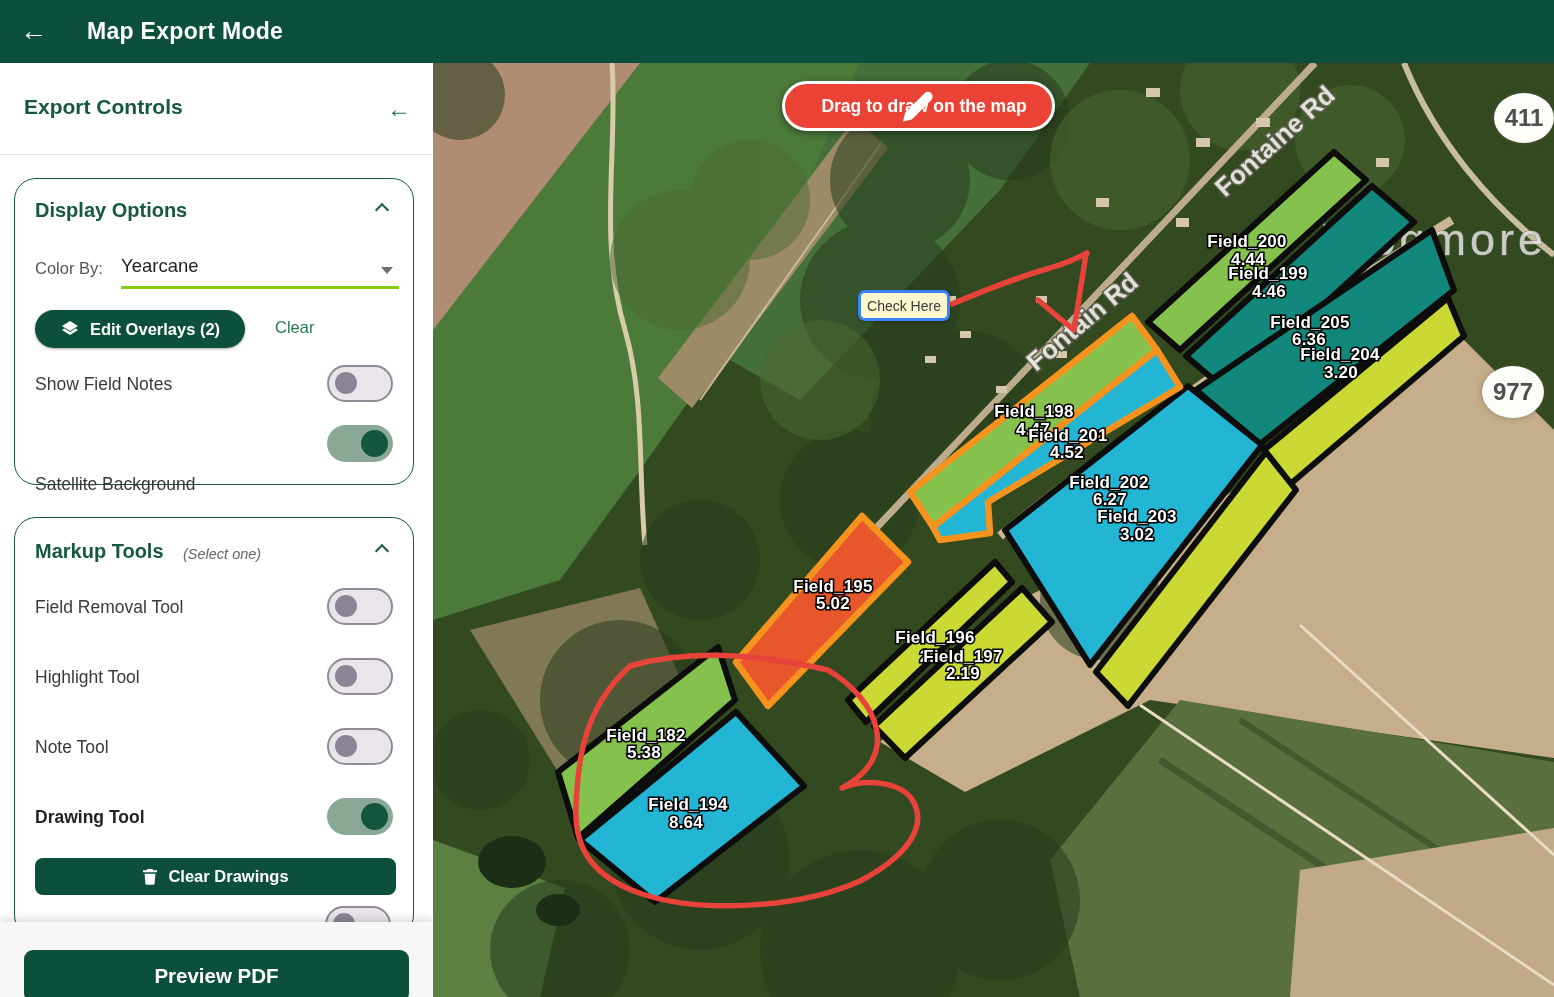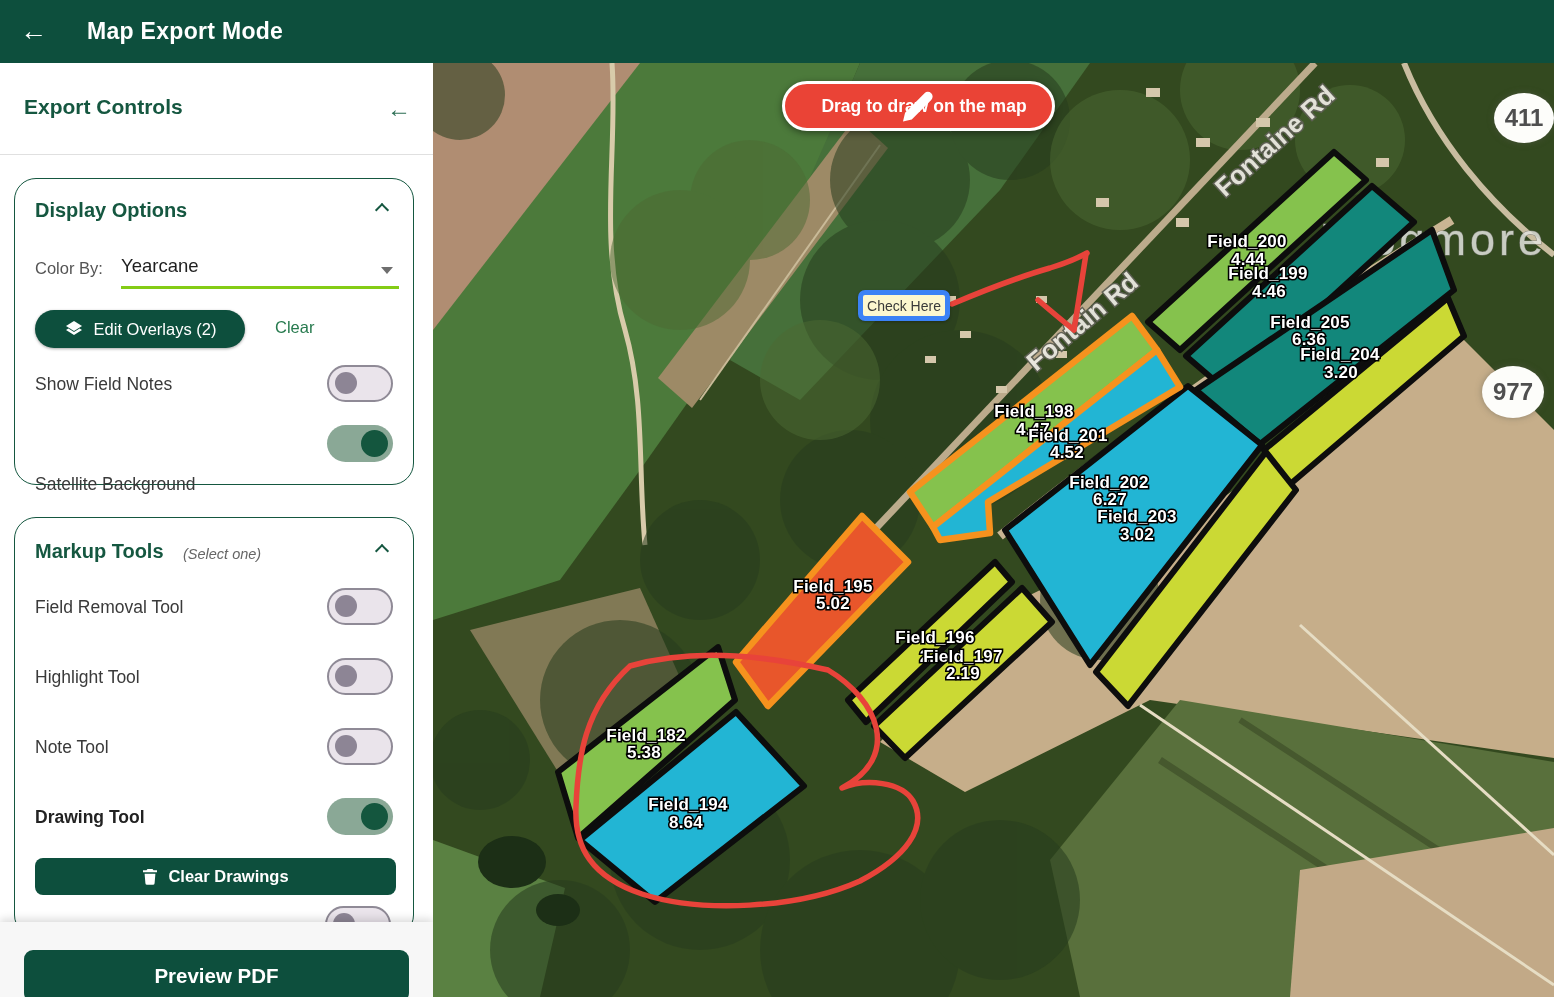--- a/index.html
+++ b/index.html
@@ -22,21 +22,21 @@
   .card-title{font-size:20px;font-weight:bold;color:#155740;}
   .chev{display:inline-block;width:10px;height:10px;border-left:2.6px solid #155740;border-top:2.6px solid #155740;transform:rotate(45deg);}
 
   #card-display{top:115px;height:307px;}
   #card-display .card-title{position:absolute;left:20px;top:20px;}
   #card-display .chev{position:absolute;right:26px;top:26px;}
   .colorby-label{position:absolute;left:20px;top:80px;font-size:16.5px;color:#545454;}
   .colorby-select{position:absolute;left:106px;top:76px;width:278px;height:34px;border-bottom:3px solid #84cc16;cursor:pointer;}
   .colorby-value{font-size:18.5px;color:#1f1f1f;}
   .sel-caret{position:absolute;right:6px;top:12px;width:0;height:0;border-left:6px solid transparent;border-right:6px solid transparent;border-top:7px solid #6e6e6e;}
-  .overlays-btn{position:absolute;left:20px;top:131px;width:210px;height:38px;border-radius:19px;background:#0d4f3d;border:none;color:#fff;font-size:16.5px;font-weight:normal;display:flex;align-items:center;justify-content:center;gap:10px;cursor:pointer;box-shadow:0 1px 3px rgba(0,0,0,.35);}
+  .overlays-btn{position:absolute;left:20px;top:131px;width:210px;height:38px;border-radius:19px;background:#0d4f3d;border:none;color:#fff;font-size:16.5px;font-weight:bold;display:flex;align-items:center;justify-content:center;gap:10px;cursor:pointer;box-shadow:0 1px 3px rgba(0,0,0,.35);}
   .clear-link{position:absolute;left:248px;top:139px;font-size:16.5px;color:#277a4e;cursor:pointer;margin-left:12px;}
 
   .toggle{width:66px;height:37px;border-radius:19px;position:relative;cursor:pointer;}
   .toggle .knob{position:absolute;border-radius:50%;}
   .toggle.off{background:#eae4eb;border:2px solid #8f8a96;}
   .toggle.off .knob{width:22px;height:22px;left:6px;top:5px;background:#8d8595;}
   .toggle.on{background:#8aa896;}
   .toggle.on .knob{width:27px;height:27px;right:5px;top:5px;background:#14563e;}
 
   .opt-row-label{font-size:17.5px;color:#3a3a3a;}
@@ -60,21 +60,21 @@
 
   
   .map{position:absolute;left:433px;top:63px;width:1121px;height:934px;background:#33491f;}
   .map svg{position:absolute;left:0;top:0;width:100%;height:100%;}
 
   .flabel{font-size:17px;font-weight:bold;fill:#fff;stroke:#000;stroke-width:3.2px;paint-order:stroke;text-anchor:middle;letter-spacing:.2px;}
   .rdlabel{font-size:26px;font-weight:bold;fill:#eceae2;stroke:#5f6055;stroke-width:3px;paint-order:stroke;opacity:.95;}
   .town{font-size:45px;fill:#e3e3df;opacity:.85;letter-spacing:4px;stroke:#7a7a74;stroke-width:1px;paint-order:stroke;}
 
   .draw-banner{position:absolute;left:349px;top:18px;width:273px;height:50px;border-radius:25px;background:#ea4336;border:3px solid #fff;box-shadow:0 2px 7px rgba(0,0,0,.45);display:flex;align-items:center;justify-content:center;gap:11px;color:#fff;font-size:17.5px;font-weight:bold;cursor:pointer;z-index:10;}
-  .check-note{position:absolute;left:425px;top:227px;width:92px;height:31px;background:#fcf7cf;border:5px solid #3b82f6;border-radius:7px;box-shadow:0 1px 3px rgba(0,0,0,.3);display:flex;align-items:center;justify-content:center;font-size:14px;color:#3a3a3a;z-index:9;}
+  .check-note{position:absolute;left:425px;top:227px;width:92px;height:31px;background:#fcf7cf;border:3px solid #3b82f6;border-radius:7px;box-shadow:0 1px 3px rgba(0,0,0,.3);display:flex;align-items:center;justify-content:center;font-size:14px;color:#3a3a3a;z-index:9;}
   .shield{position:absolute;background:#fdfdfa;border-radius:50%;box-shadow:0 0 6px rgba(90,90,80,.5);display:flex;align-items:center;justify-content:center;font-size:24px;font-weight:bold;color:#4f4f4f;z-index:8;}
   #shield-411{left:1061px;top:30px;width:60px;height:50px;}
   #shield-977{left:1049px;top:303px;width:62px;height:52px;}
 </style>
 </head>
 <body>
 
 <div class="app">
 
   <header class="topbar">

